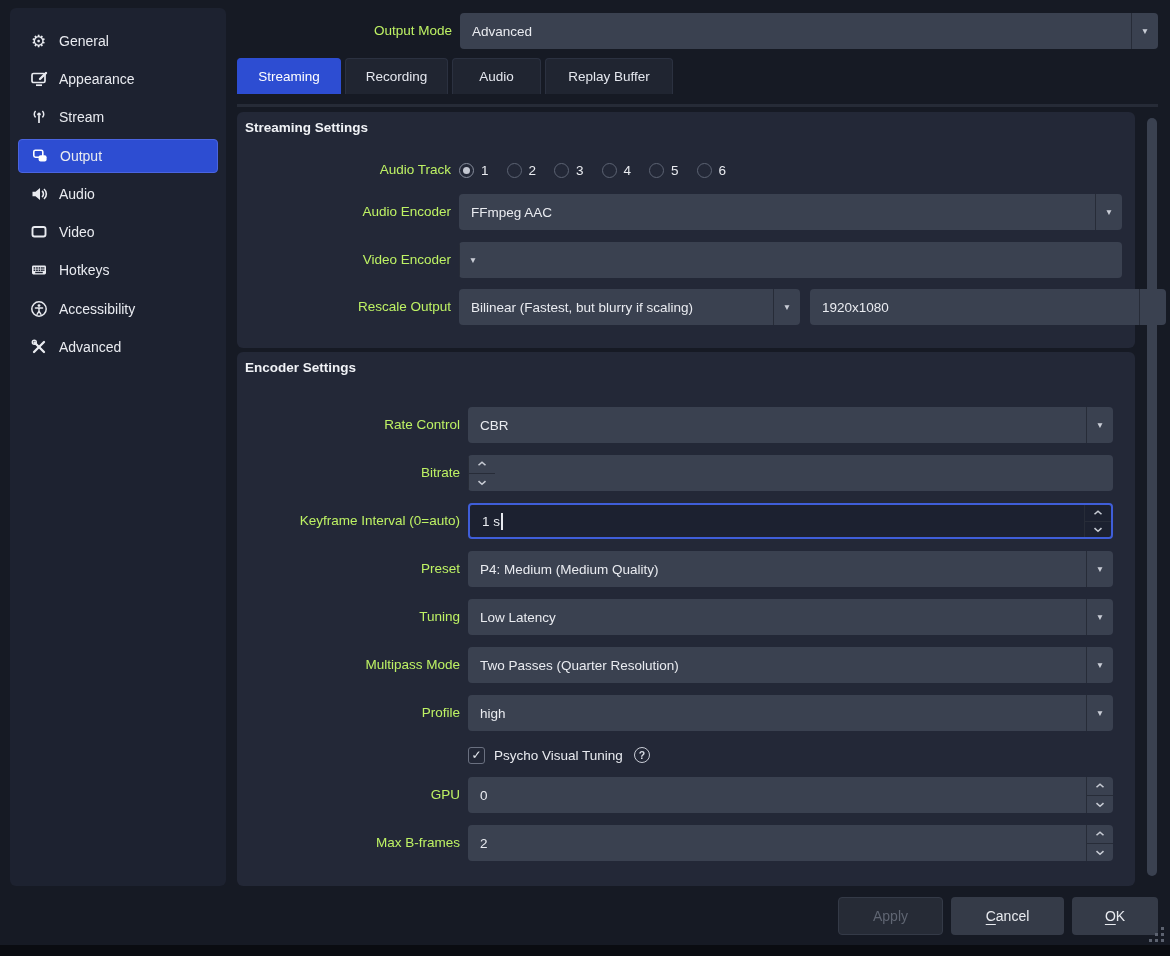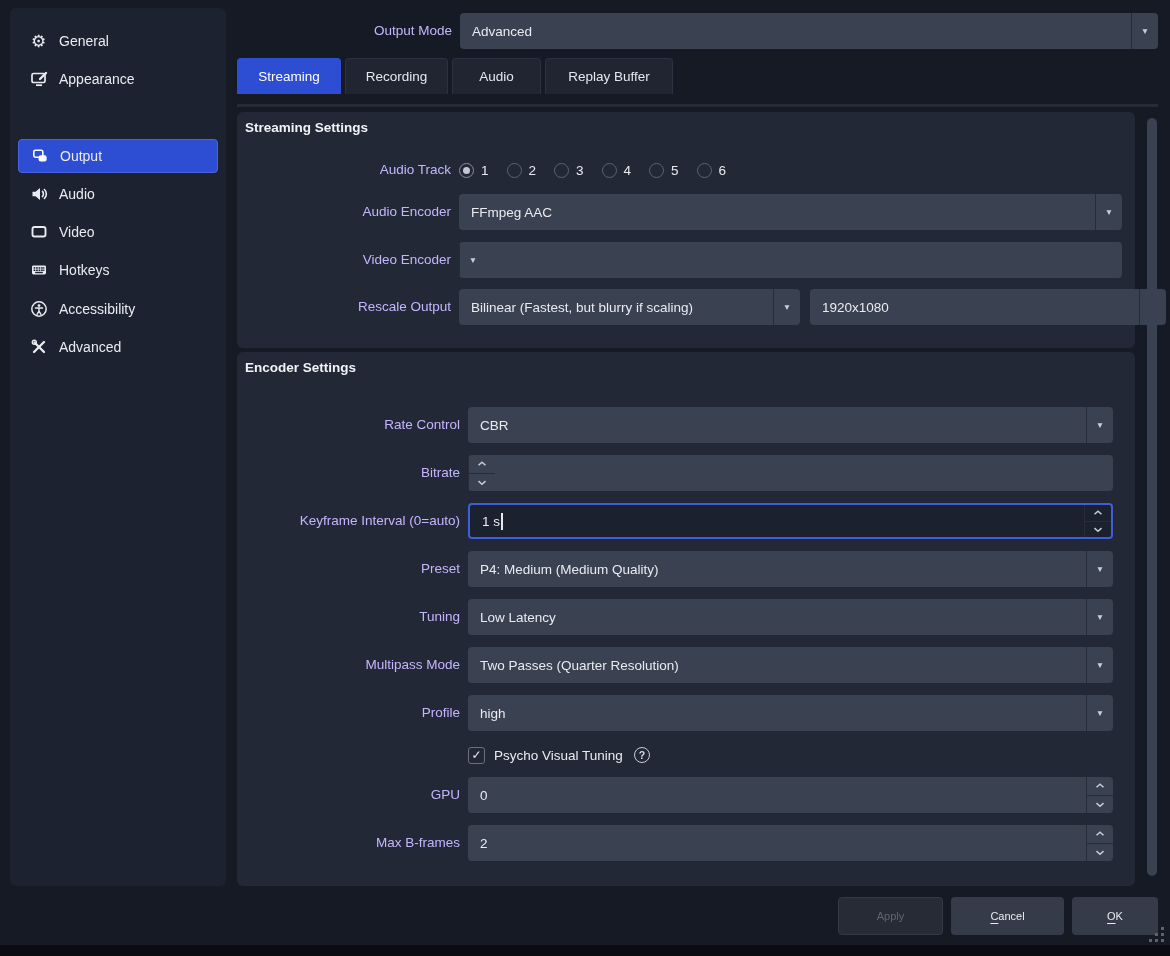--- a/index.html
+++ b/index.html
@@ -20,21 +20,21 @@
   .side-item { position:absolute; left:8px; width:200px; height:34px;
     display:flex; align-items:center; gap:11px; padding-left:11px;
     border-radius:4px; color:#e9ebf0; font-size:14px; cursor:default; }
   .side-item.selected { background:#2d4dd2; border:1px solid #4a64e0; }
   .sicon { width:19px; height:19px; display:flex; align-items:center;
     justify-content:center; flex:0 0 19px; }
   .sicon svg { display:block; }
   .gear-glyph { font-size:17px; line-height:19px; color:#e9ebf0; }
 
   
-  .flabel { color:#c4b5fd; text-align:right; line-height:36px; white-space:nowrap; }
+  .flabel { color:#bef264; text-align:right; line-height:36px; white-space:nowrap; }
 
   .combo { background:#3a4150; border-radius:4px; height:36px;
     display:flex; align-items:center; overflow:hidden; }
   .combo-text { flex:1; padding-left:12px; color:#e9ebf0; white-space:nowrap; }
   .combo-arrow { width:27px; align-self:stretch; display:flex; align-items:center;
     justify-content:center; border-left:1px solid #272c38; font-size:8.5px;
     color:#c9cdd6; }
 
   
   .tab { position:absolute; top:58px; height:36px; border:none; border-radius:4px 4px 0 0;
@@ -77,21 +77,21 @@
   .help { width:16px; height:16px; border:1.5px solid #c9cdd6; border-radius:50%;
     display:flex; align-items:center; justify-content:center; font-size:10.5px;
     font-weight:bold; color:#d6dae2; margin-left:2px; }
 
   
   .vscroll { left:1147px; top:118px; width:10px; height:758px; border-radius:5px;
     background:#3a4150; }
 
   
   .btn { position:absolute; top:897px; height:38px; border-radius:4px; border:none;
-    font-family:inherit; font-size:11px; background:#353b48; color:#e9ebf0;
+    font-family:inherit; font-size:14px; background:#353b48; color:#e9ebf0;
     cursor:default; }
   .btn.disabled { background:#262b36; border:1px solid #343a47; color:#5f6572; }
   .mn { text-decoration:underline; text-underline-offset:2.5px; }
 
   .bottom-strip { left:0; top:945px; width:1170px; height:11px; background:#0a0c11; }
   .grip { left:1148px; top:926px; }
 </style>
 </head>
 <body>
 
@@ -106,20 +106,31 @@
     <span class="sicon">
       <svg width="18" height="18" viewBox="0 0 18 18">
           <rect x="2" y="3.5" width="13" height="9" rx="1.5" fill="none" stroke="#e9ebf0" stroke-width="1.7"></rect>
           <line x1="6" y1="15.2" x2="12" y2="15.2" stroke="#e9ebf0" stroke-width="1.7"></line>
           <line x1="10" y1="9" x2="16" y2="3" stroke="#e9ebf0" stroke-width="2.4" stroke-linecap="round"></line>
         </svg>
     </span>
     <span>Appearance</span>
   </div>
 
+  <div class="side-item" style="top:92px;">
+    <span class="sicon">
+      <svg width="18" height="18" viewBox="0 0 18 18">
+          <circle cx="9" cy="6.2" r="1.7" fill="#e9ebf0"></circle>
+          <line x1="9" y1="8" x2="9" y2="15" stroke="#e9ebf0" stroke-width="1.7"></line>
+          <path d="M5.6 9.4 a4.5 4.5 0 0 1 0 -6.4" fill="none" stroke="#e9ebf0" stroke-width="1.5"></path>
+          <path d="M12.4 3 a4.5 4.5 0 0 1 0 6.4" fill="none" stroke="#e9ebf0" stroke-width="1.5"></path>
+        </svg>
+    </span>
+    <span>Stream</span>
+  </div>
 
   <div class="side-item selected" style="top:131px;">
     <span class="sicon">
       <svg width="18" height="18" viewBox="0 0 18 18">
           <rect x="2.8" y="3.2" width="9" height="7" rx="1.6" fill="none" stroke="#ffffff" stroke-width="1.6"></rect>
           <rect x="7.6" y="8.2" width="8" height="6.2" rx="2" fill="#ffffff"></rect>
         </svg>
     </span>
     <span>Output</span>
   </div>

